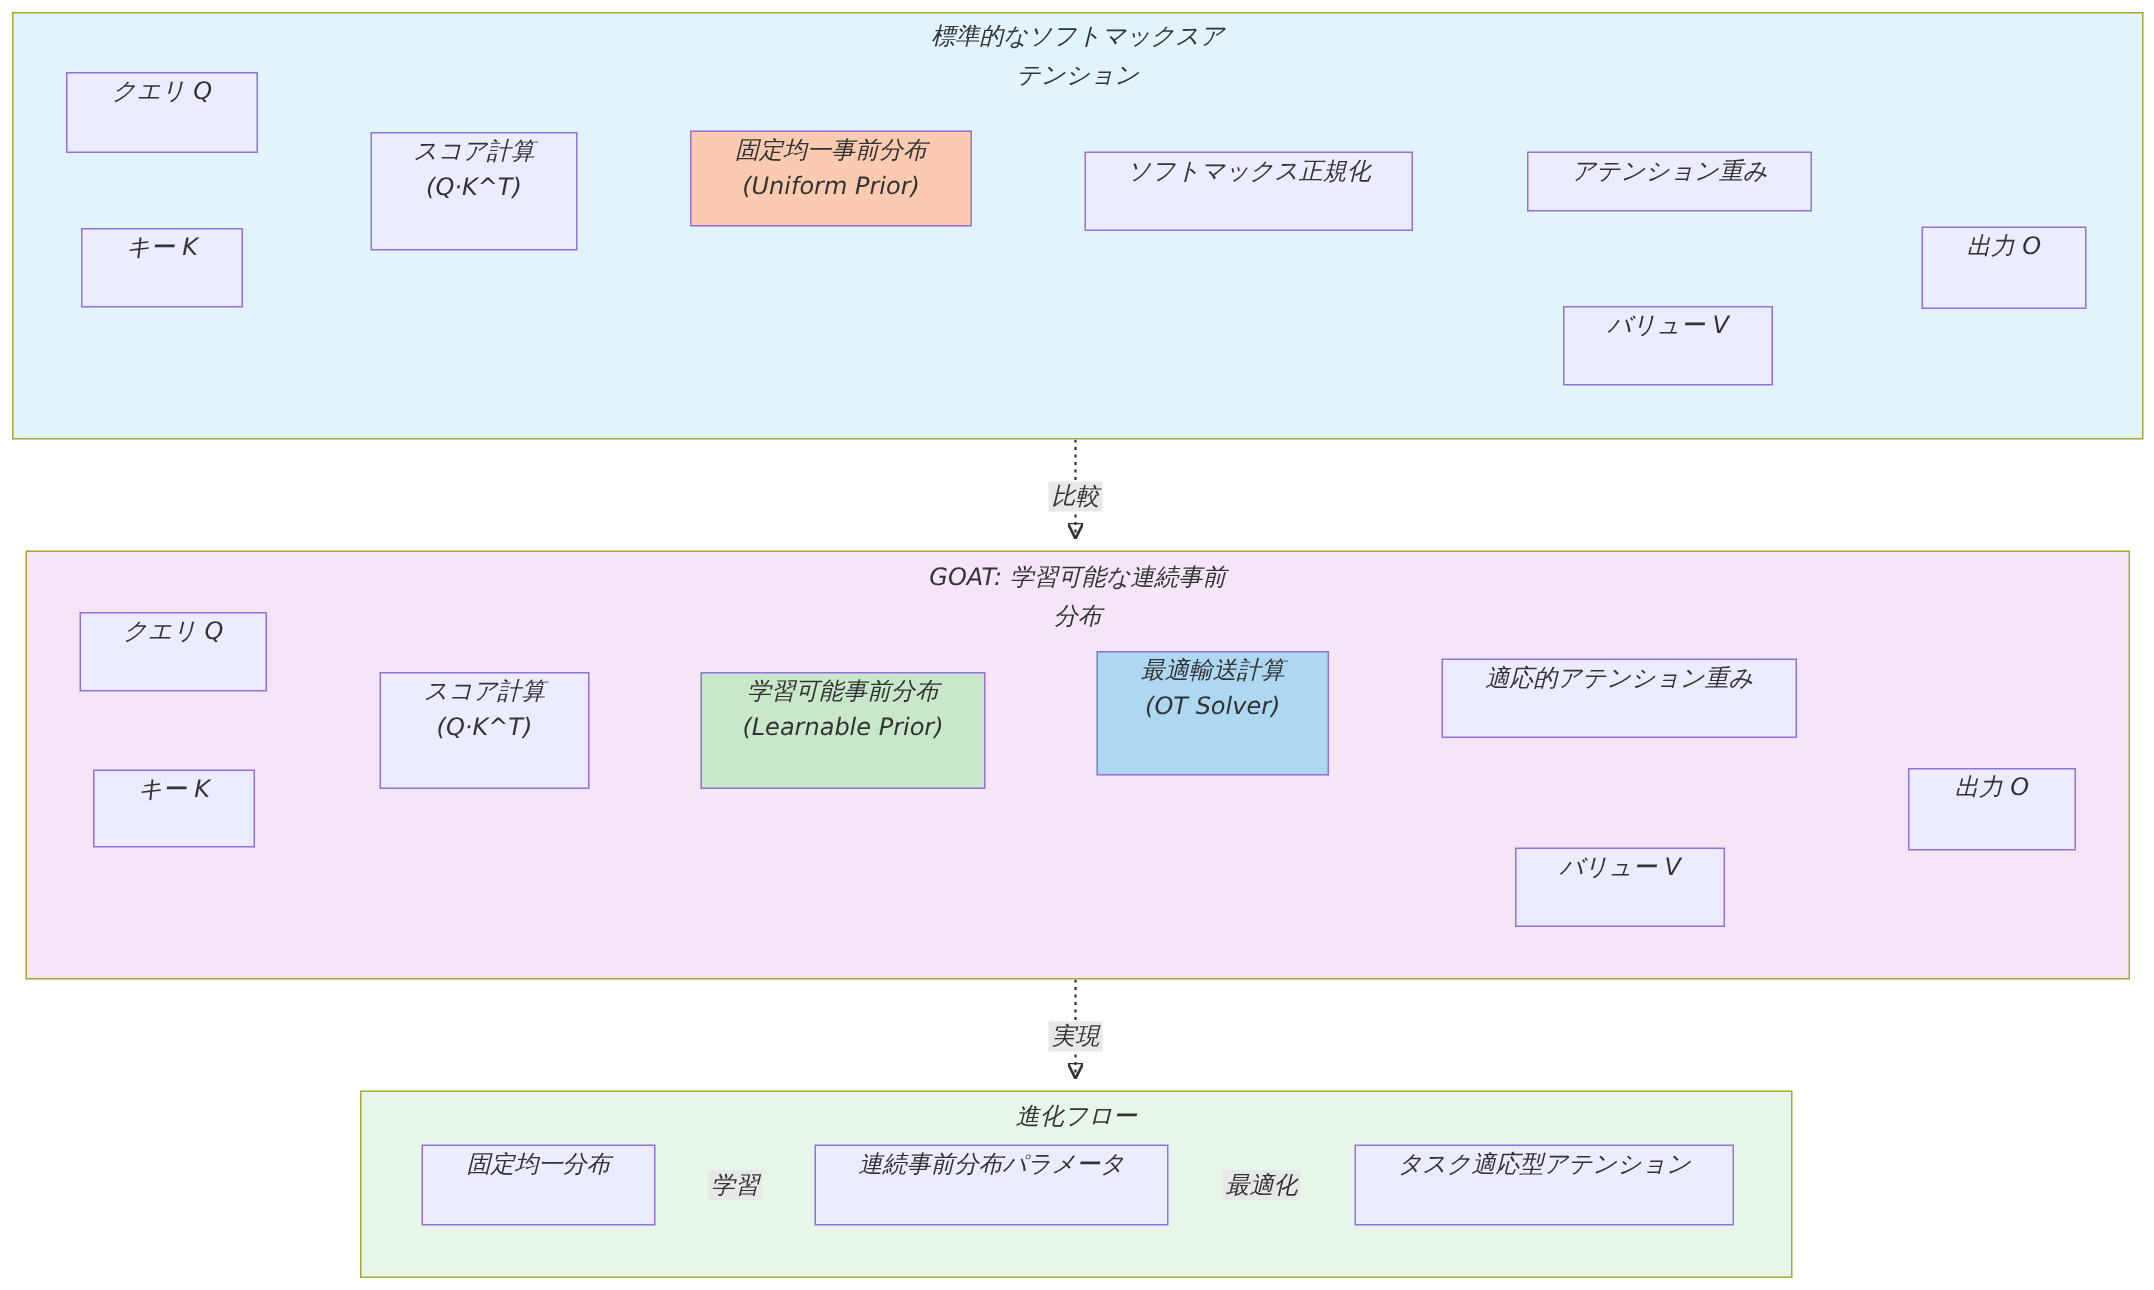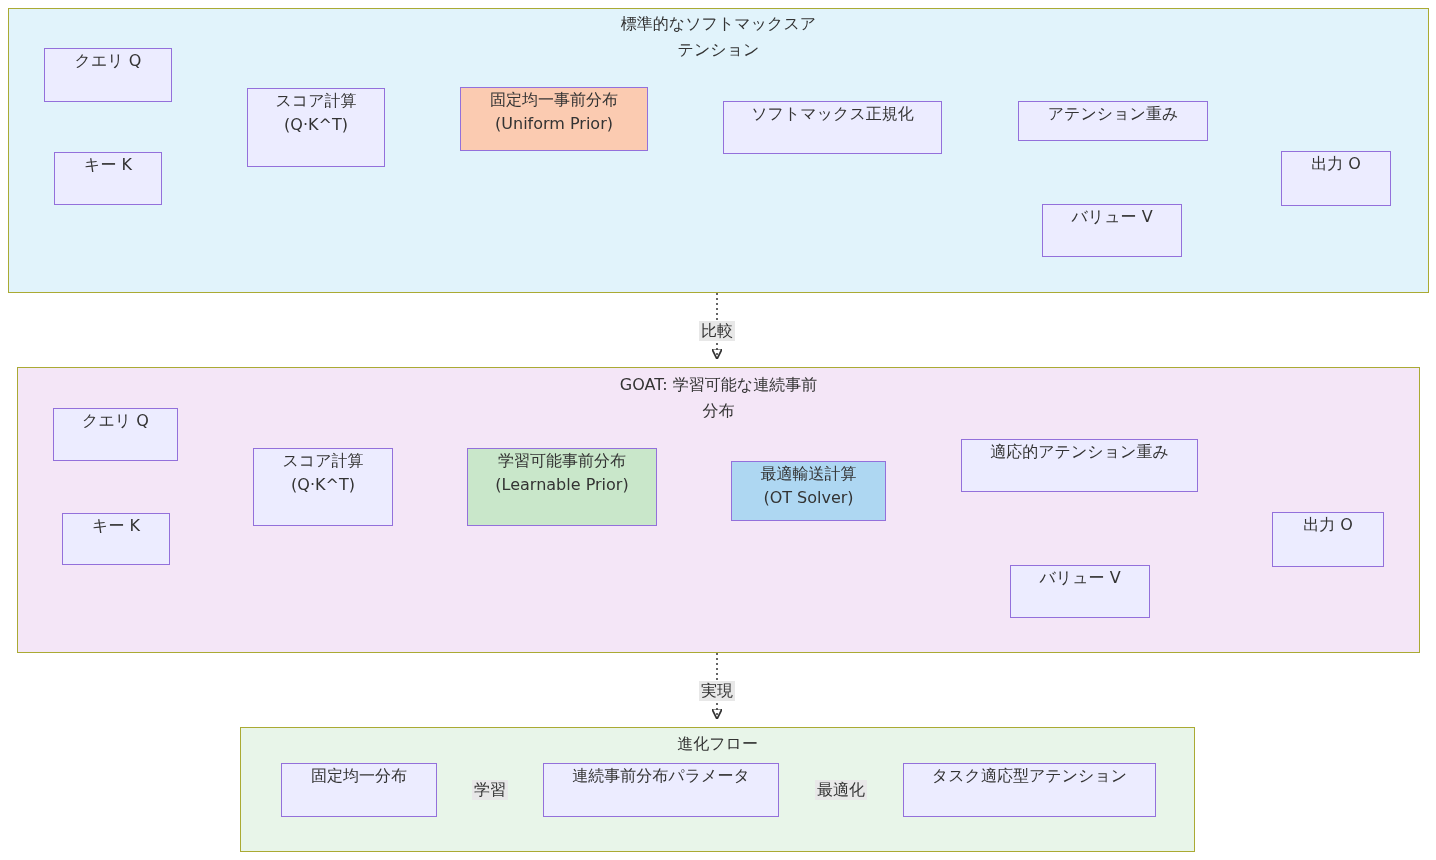--- a/index.html
+++ b/index.html
@@ -4,21 +4,21 @@
 <style>
   :root{
     --standard-bg:#e1f3fb; --goat-bg:#f4e6f7; --evolution-bg:#e8f5e9;
     --subgraph-border:#aaaa33; --node-fill:#ececff; --node-border:#9370db;
     --uniform-prior-fill:#fbcbb1; --learnable-prior-fill:#c9e7ca; --ot-solver-fill:#aed7f2;
     --edge:#333333; --label-bg:#e8e8e8; --text:#333333;
   }
   html,body{margin:0;padding:0;background:#ffffff;}
   #canvas{
     position:relative;width:1436px;height:860px;background:#ffffff;overflow:hidden;
-    font-family:"DejaVu Sans","Liberation Sans",sans-serif;color:var(--text);
+    font-family:"DejaVu Sans","Liberation Sans",sans-serif;color:var(--text);font-style:italic;
   }
   .subgraph{position:absolute;border:1px solid var(--subgraph-border);box-sizing:border-box;}
   .sg-standard{left:8px;top:8px;width:1421px;height:285px;background:var(--standard-bg);}
   .sg-goat{left:17px;top:367px;width:1403px;height:286px;background:var(--goat-bg);}
   .sg-evolution{left:240px;top:727px;width:955px;height:125px;background:var(--evolution-bg);}
   .sg-title{position:absolute;left:0;right:0;text-align:center;font-size:16px;line-height:26px;color:var(--text);}
   .node{
     position:absolute;box-sizing:border-box;background:var(--node-fill);
     border:1px solid var(--node-border);display:flex;flex-direction:column;
     align-items:center;text-align:center;
@@ -118,21 +118,21 @@
     <span>キー K</span>
   </div>
   <div class="node" style="left:253px;top:448px;width:140px;height:78px;">
     <span>スコア計算</span>
     <span>(Q·K^T)</span>
   </div>
   <div class="node learnable" style="left:467px;top:448px;width:190px;height:78px;">
     <span>学習可能事前分布</span>
     <span>(Learnable Prior)</span>
   </div>
-  <div class="node ot" style="left:731px;top:461px;width:155px;height:60px;">
+  <div class="node ot" style="left:731px;top:434px;width:155px;height:83px;">
     <span>最適輸送計算</span>
     <span>(OT Solver)</span>
   </div>
   <div class="node" style="left:961px;top:439px;width:237px;height:53px;">
     <span>適応的アテンション重み</span>
   </div>
   <div class="node" style="left:1010px;top:565px;width:140px;height:53px;">
     <span>バリュー V</span>
   </div>
   <div class="node" style="left:1272px;top:512px;width:112px;height:55px;">

